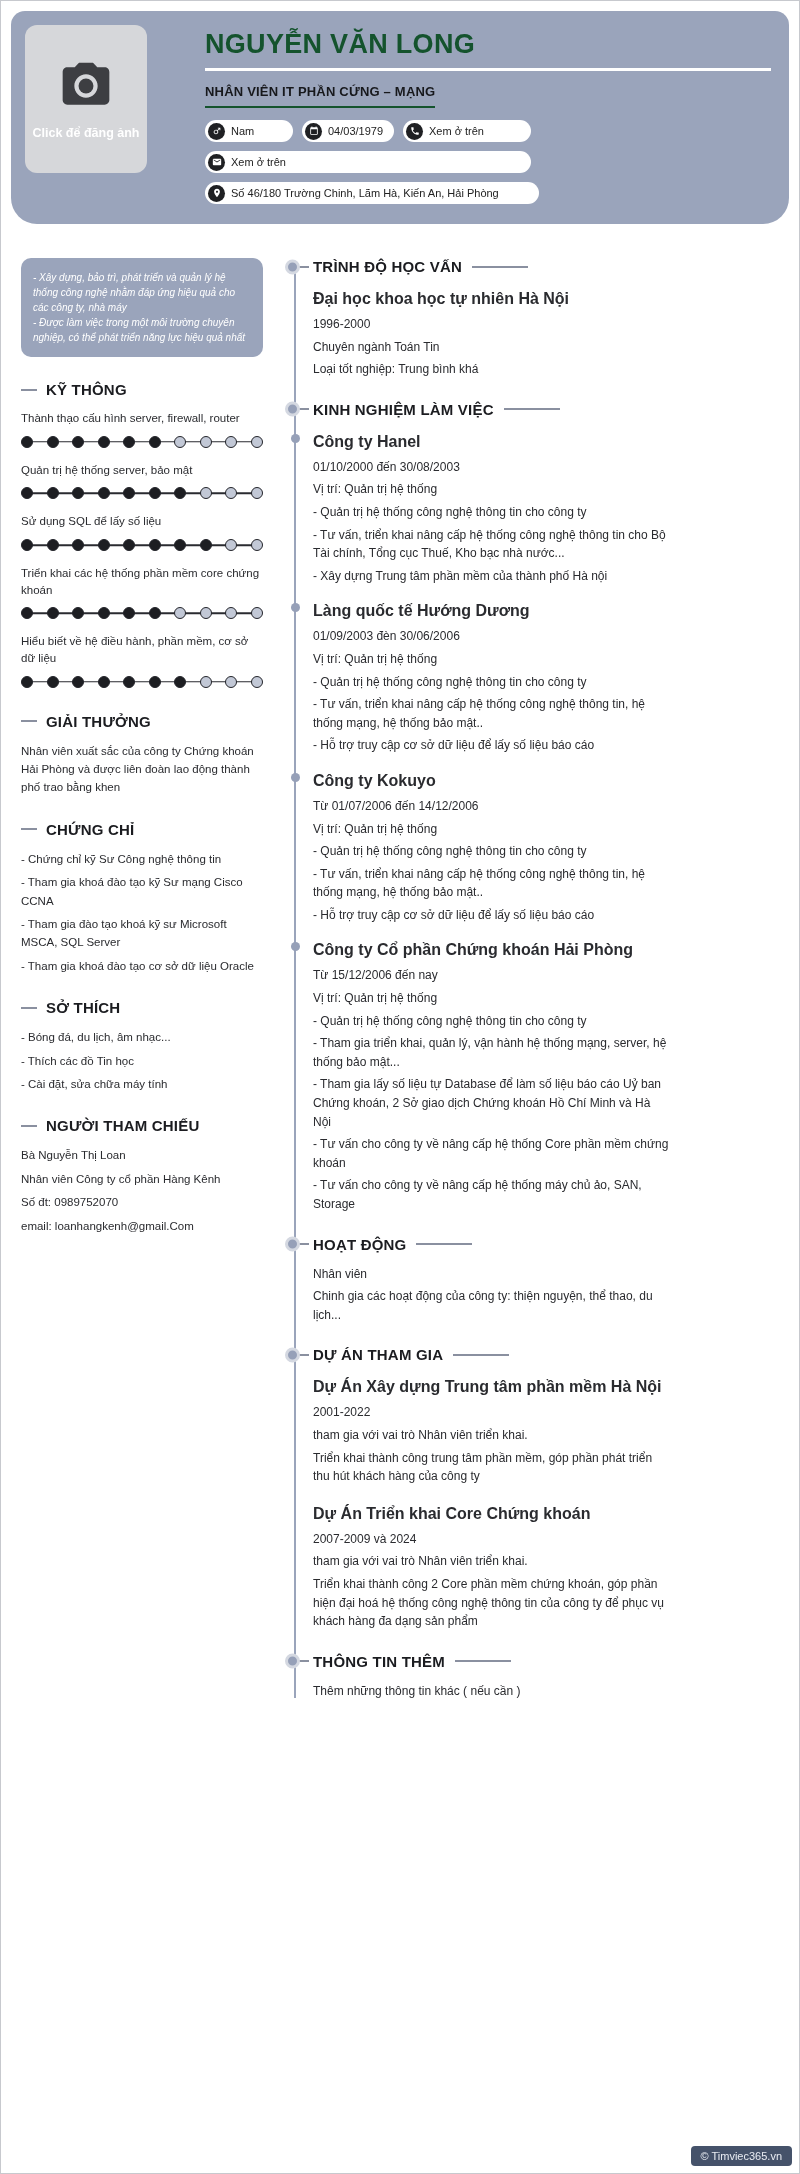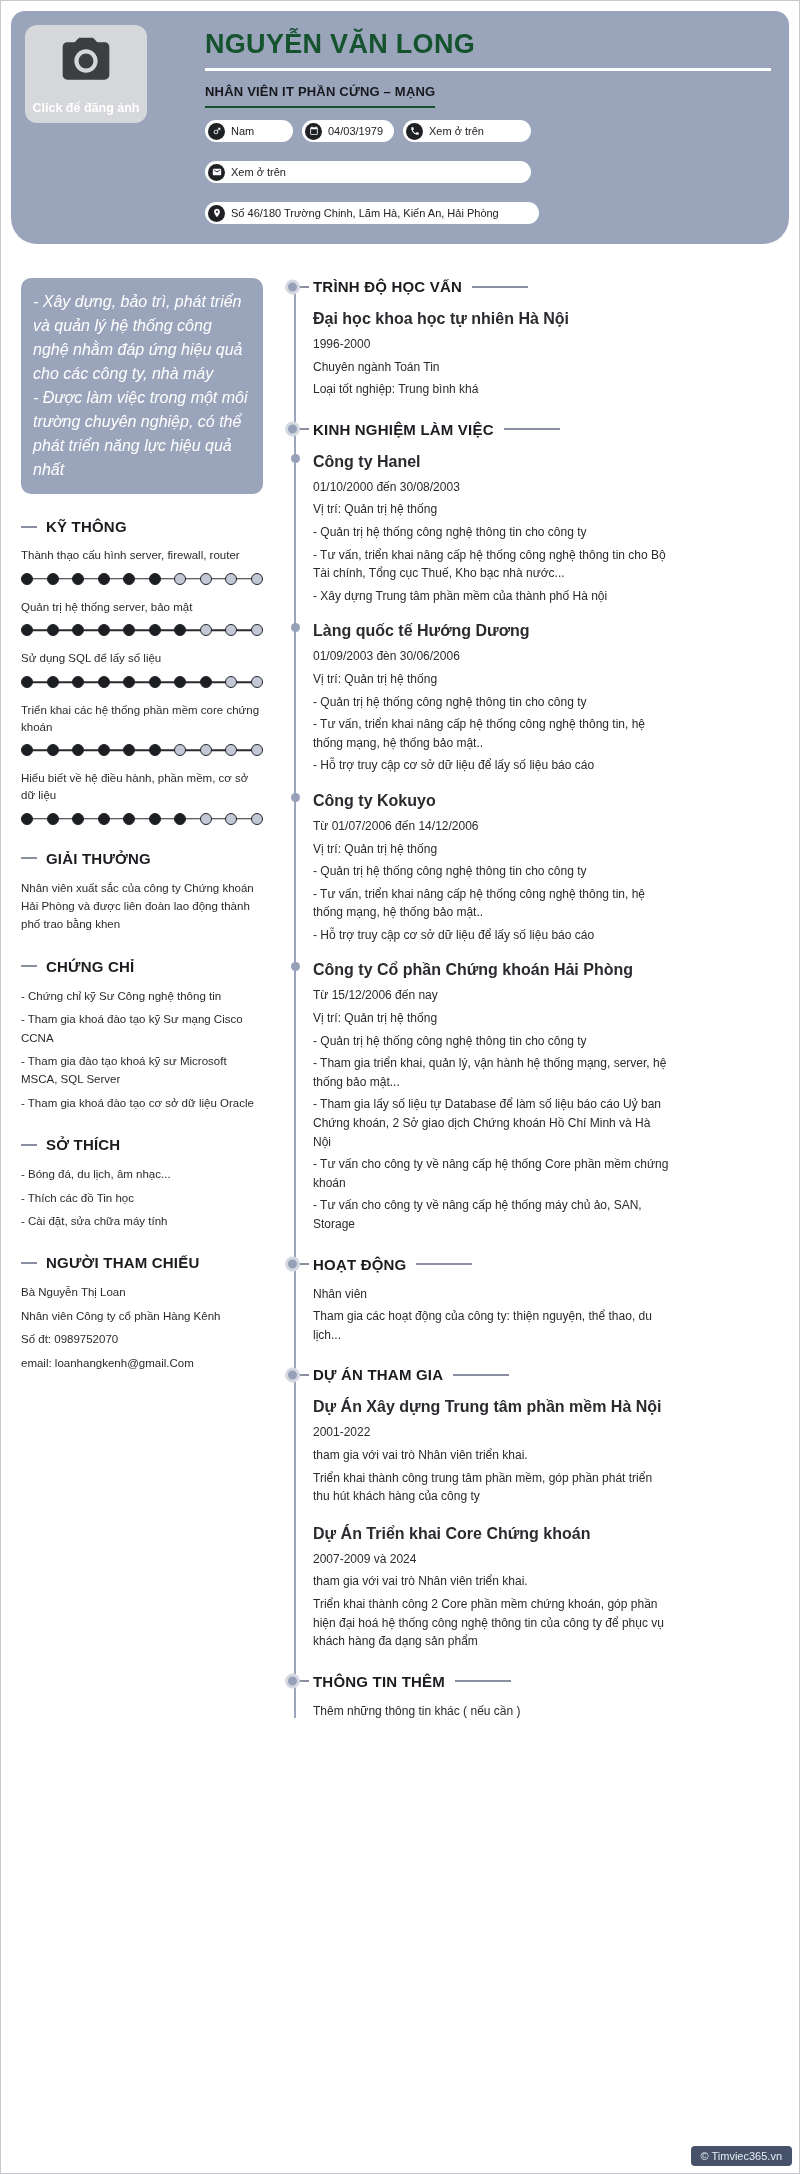--- a/index.html
+++ b/index.html
@@ -10,55 +10,55 @@
     font-family:"Liberation Sans", sans-serif; color:#2a2b2f;
   }
 
   
   .header {
     margin:10px 10px 0 10px; background:#9aa4bb;
     border-radius:14px 14px 26px 26px;
     display:flex; padding:14px 18px 20px 8px;
   }
   .photo {
-    width:122px; height:98px; margin-left:6px; flex:none;
+    width:122px; height:148px; margin-left:6px; flex:none;
     background:#d6d7da; border-radius:12px; cursor:pointer;
     display:flex; flex-direction:column; align-items:center; justify-content:center; gap:8px;
   }
   .photo svg { width:56px; height:56px; fill:#3d3e42; }
   .photo-label { color:#ffffff; font-weight:bold; font-size:12.5px; }
   .head-main { flex:1; padding-left:58px; padding-top:4px; min-width:0; }
   .name { margin:0; font-size:27px; font-weight:bold; color:#14532d; letter-spacing:.3px; }
   .name-rule { height:3px; background:#ffffff; margin-top:8px; }
   .title {
     display:inline-block; margin-top:13px; font-size:13px; font-weight:bold;
     color:#17181c; border-bottom:2px solid #14532d; padding-bottom:7px; letter-spacing:.2px;
   }
-  .pills { margin-top:12px; display:flex; flex-direction:column; gap:19px; }
+  .pills { margin-top:12px; display:flex; flex-direction:column; gap:9px; }
   .pill-row { display:flex; gap:9px; }
   .pill {
     background:#ffffff; border-radius:12px; height:22px;
     display:flex; align-items:center; gap:6px; padding:0 10px 0 3px;
     font-size:11px; color:#222; white-space:nowrap; overflow:hidden;
   }
   .pill-icon {
     width:17px; height:17px; border-radius:50%; background:#1f2023; flex:none;
     display:flex; align-items:center; justify-content:center;
   }
   .pill-icon svg { width:10px; height:10px; fill:#ffffff; }
   .w-gender{width:88px}.w-dob{width:92px}.w-phone{width:128px}.w-email{width:326px}.w-address{width:334px}
 
   
   .body { display:flex; align-items:flex-start; gap:24px; padding:34px 0 0 20px; }
 
   
   .left { width:242px; flex:none; }
   .objective {
     background:#9aa4bb; border-radius:10px; padding:12px;
-    color:#ffffff; font-style:italic; font-size:16px; line-height:1.5;
+    color:#ffffff; font-style:italic; font-size:10px; line-height:1.5;
   }
   .objective p { margin:0; }
   .l-head {
     display:flex; align-items:center; margin:24px 0 12px;
     font-size:15px; font-weight:bold; color:#1b1c20; letter-spacing:.2px;
   }
   .l-head::before { content:''; width:16px; height:2px; background:#8a90a0; margin-right:9px; }
   .l-text { font-size:11.5px; line-height:1.6; margin:0 0 5px; }
   .skill { margin-bottom:13px; }
   .skill-label { font-size:11.5px; line-height:1.45; margin-bottom:8px; }
@@ -349,21 +349,21 @@
           <p class="r-line">- Tư vấn cho công ty về nâng cấp hệ thống máy chủ ảo, SAN, Storage</p>
         </div>
       </section>
 
       <section class="r-sec">
         <h2 class="r-head">
           <span class="t-circle"></span>
           <span>HOẠT ĐỘNG</span>
         </h2>
         <p class="r-line">Nhân viên</p>
-        <p class="r-line">Tham gia các hoạt động của công ty: thiện nguyện, thể thao, du lịch...</p>
+        <p class="r-line">Chinh gia các hoạt động của công ty: thiện nguyện, thể thao, du lịch...</p>
       </section>
 
       <section class="r-sec">
         <h2 class="r-head">
           <span class="t-circle"></span>
           <span>DỰ ÁN THAM GIA</span>
         </h2>
         <div class="project">
           <p class="r-bold">Dự Án Xây dựng Trung tâm phần mềm Hà Nội</p>
           <p class="r-line">2001-2022</p>

